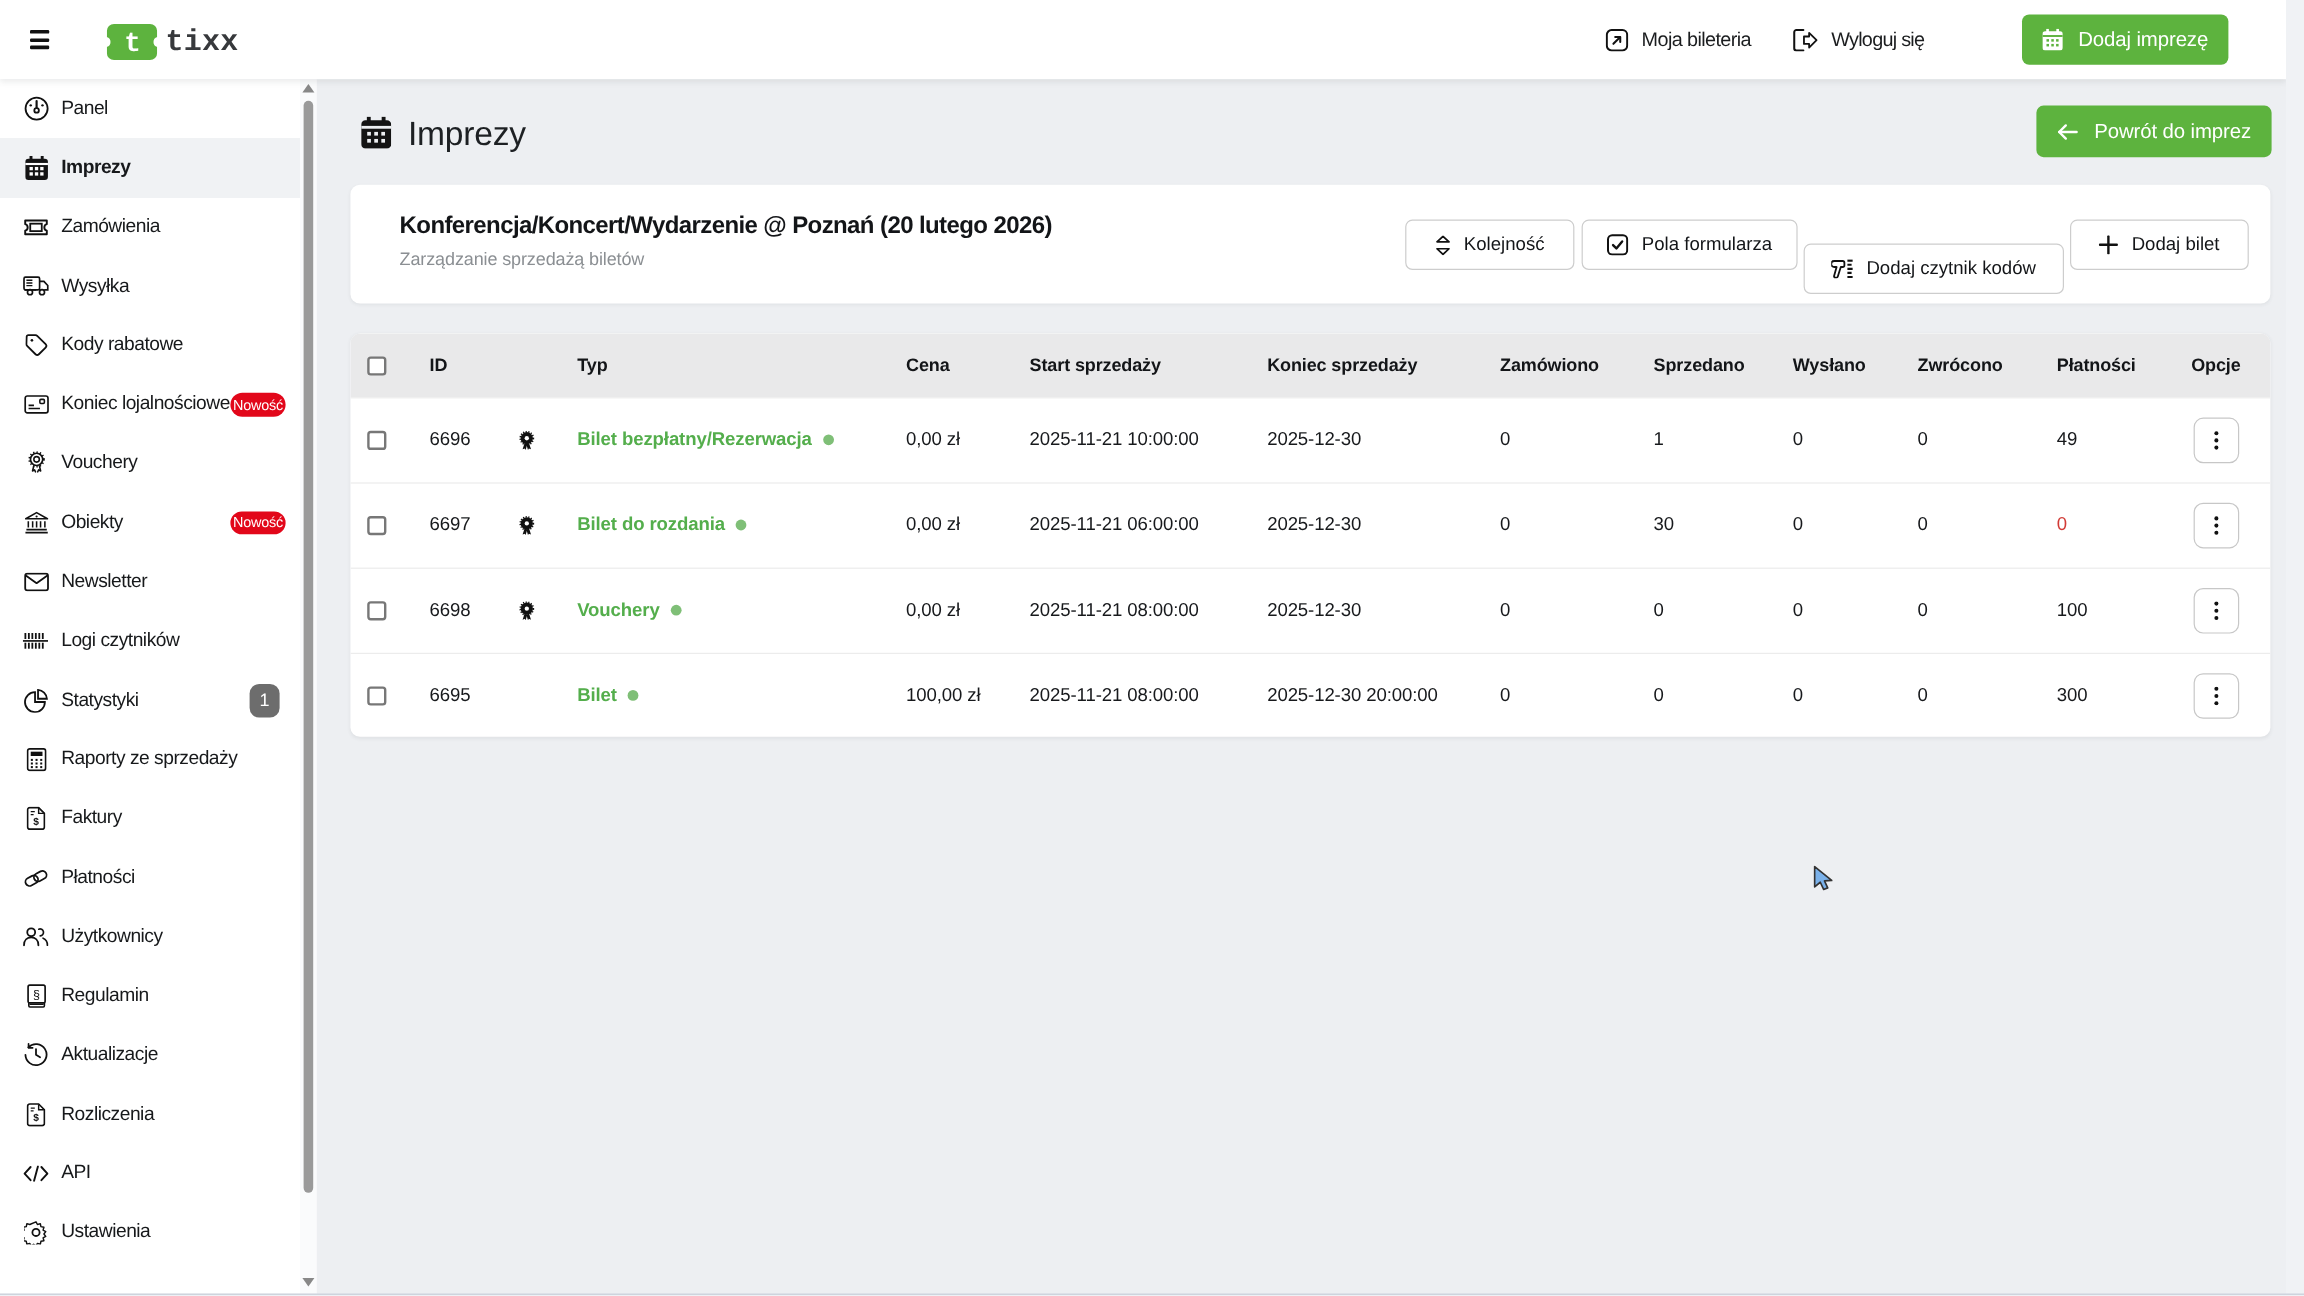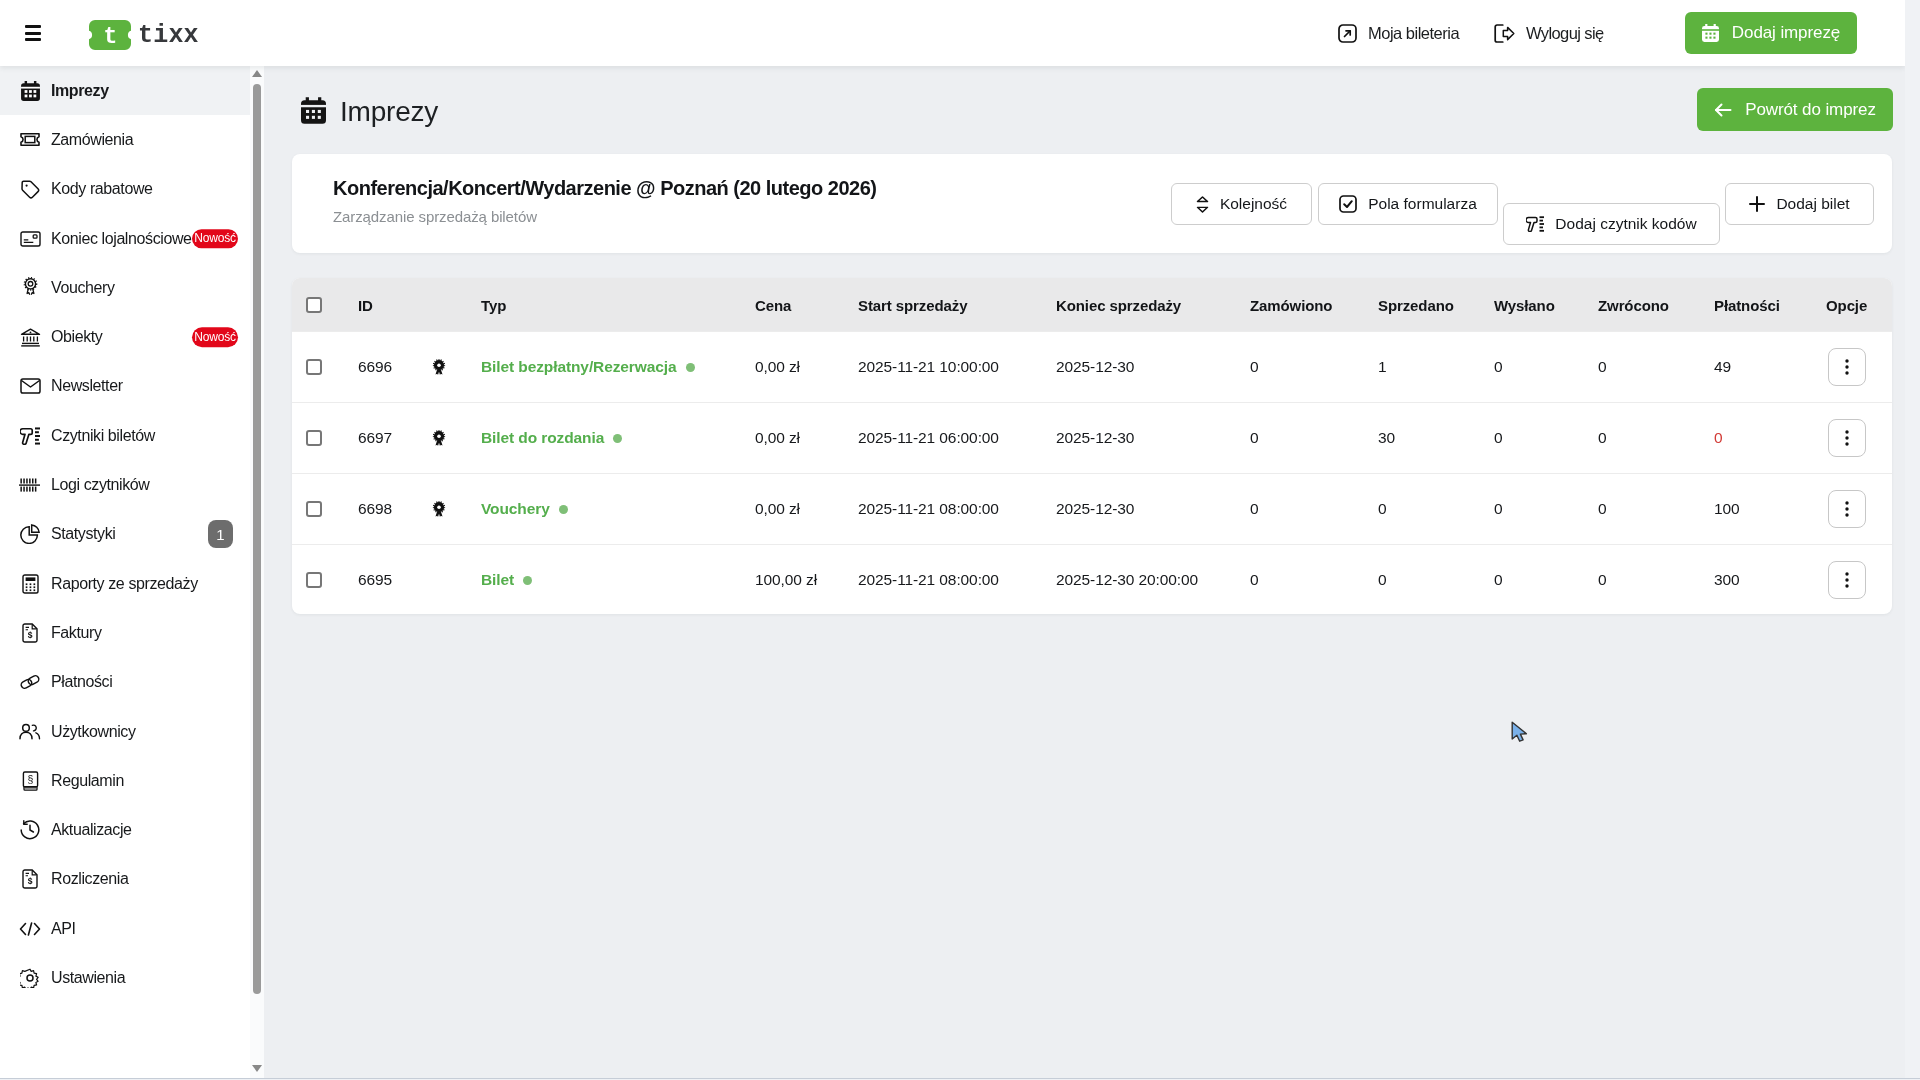--- a/index.html
+++ b/index.html
@@ -99,20 +99,32 @@
           <rect x="11.4" y="8.6" width="2.1" height="2.1"></rect>
         <rect x="3.4" y="12.6" width="2.1" height="2.1"></rect>
           <rect x="7.4" y="12.6" width="2.1" height="2.1"></rect>
           <rect x="11.4" y="12.6" width="2.1" height="2.1"></rect>
       </g>
     </svg>
     <span>Dodaj imprezę</span>
   </div>
 </div>
 <div class="sidebar">
+  <div class="sb-item">
+      <span class="sb-icon">
+        <svg class="ic" width="21" height="21" viewBox="0 0 21 21" fill="none" stroke="#111" stroke-width="1.5">
+          <circle cx="10.5" cy="10.5" r="9.2"></circle>
+          <path d="M10.5 4.2 V10" stroke-width="1.8" stroke-linecap="round"></path>
+          <circle cx="10.5" cy="12" r="1.9" stroke-width="1.5"></circle>
+          <circle cx="5.6" cy="7.8" r="1" fill="#111" stroke="none"></circle>
+          <circle cx="15.4" cy="7.8" r="1" fill="#111" stroke="none"></circle>
+        </svg>
+      </span>
+      <span class="sb-label">Panel</span>
+    </div>
   <div class="sb-item sel">
       <span class="sb-icon">
         <svg class="ic" width="19" height="20" viewBox="0 0 17 18">
           <path d="M3.2 0 h2.2 v2 h6.2 v-2 h2.2 v2 h0.8 a2.4 2.4 0 0 1 2.4 2.4 v11.2 a2.4 2.4 0 0 1 -2.4 2.4 h-12.2 a2.4 2.4 0 0 1 -2.4 -2.4 v-11.2 a2.4 2.4 0 0 1 2.4 -2.4 h0.8 Z" fill="#141414"></path>
           <rect x="0" y="5.2" width="17" height="1.6" fill="#fff"></rect>
           <g fill="#fff">
             <rect x="3.2" y="8.2" width="2.5" height="2.5"></rect>
             <rect x="7.2" y="8.2" width="2.5" height="2.5"></rect>
             <rect x="11.2" y="8.2" width="2.5" height="2.5"></rect>
             <rect x="3.2" y="12.2" width="2.5" height="2.5"></rect>
@@ -127,20 +139,33 @@
       <span class="sb-icon">
         <svg class="ic" width="22" height="15" viewBox="0 0 22 15" fill="none" stroke="#111" stroke-width="1.5">
           <path d="M2 1.8 h18 v3 a2.8 2.8 0 0 0 0 5.4 v3 h-18 v-3 a2.8 2.8 0 0 0 0 -5.4 Z" stroke-width="1.6" stroke-linejoin="round"></path>
           <rect x="6.2" y="4.4" width="9.6" height="6.2" stroke-width="1.5"></rect>
         </svg>
       </span>
       <span class="sb-label">Zamówienia</span>
     </div>
   <div class="sb-item">
       <span class="sb-icon">
+        <svg class="ic" width="22" height="17" viewBox="0 0 22 17" fill="none" stroke="#111" stroke-width="1.4">
+          <rect x="1" y="1" width="13" height="10.5" rx="1.2"></rect>
+<path d="M3 3.6 h5 M3 5.8 h5 M3 8 h5" stroke-width="1.2"></path>
+          <path d="M14 4.5 h3.6 l3.2 3.4 v3.6 h-3"></path>
+          <path d="M14 11.5 h0.6 M1.4 11.5 h2.2 M8.6 11.5 h2.6"></path>
+          <circle cx="6" cy="13.5" r="2.1"></circle>
+          <circle cx="16" cy="13.5" r="2.1"></circle>
+        </svg>
+      </span>
+      <span class="sb-label">Wysyłka</span>
+    </div>
+  <div class="sb-item">
+      <span class="sb-icon">
         <svg class="ic" width="19" height="19" viewBox="0 0 19 19" fill="none" stroke="#111" stroke-width="1.5">
           <path d="M1.2 2.6 a1.4 1.4 0 0 1 1.4 -1.4 h6 a2 2 0 0 1 1.4 0.6 l7 7 a2 2 0 0 1 0 2.8 l-5.6 5.6 a2 2 0 0 1 -2.8 0 l-7 -7 a2 2 0 0 1 -0.6 -1.4 Z" stroke-linejoin="round"></path>
           <circle cx="5.6" cy="5.6" r="1.1" fill="#111" stroke="none"></circle>
         </svg>
       </span>
       <span class="sb-label">Kody rabatowe</span>
     </div>
   <div class="sb-item">
       <span class="sb-icon">
         <svg class="ic" width="21" height="16" viewBox="0 0 21 16" fill="none" stroke="#111" stroke-width="1.4">
@@ -178,35 +203,20 @@
       <span class="badge-new">Nowość</span>
     </div>
   <div class="sb-item">
       <span class="sb-icon">
         <svg class="ic" width="21" height="16" viewBox="0 0 21 16" fill="none" stroke="#111" stroke-width="1.5">
           <rect x="1" y="1" width="19" height="14" rx="1.8"></rect>
           <path d="M1.5 2.5 L10.5 9 L19.5 2.5" stroke-linejoin="round"></path>
         </svg>
       </span>
       <span class="sb-label">Newsletter</span>
-    </div>
-  <div class="sb-item">
-      <span class="sb-icon">
-        <svg class="ic" width="20" height="18" viewBox="0 0 18 16" fill="none" stroke="#111" stroke-width="1.5">
-          <path d="M2.5 6.5 A2.5 2.5 0 0 1 2.5 1.5 H9.5 A1.5 1.5 0 0 1 11 3 V5 A1.5 1.5 0 0 1 9.5 6.5 L8 6.5 L5.5 14.5 A1.2 1.2 0 0 1 4.3 15.4 H3.6 A1.2 1.2 0 0 1 2.4 13.9 L4.5 6.5 Z" stroke-linejoin="round"></path>
-          <g stroke-width="1.8">
-            <path d="M13.5 1.2 H18"></path>
-            <path d="M13.5 4.6 H17"></path>
-            <path d="M13.5 8 H18"></path>
-            <path d="M13.5 11.4 H17"></path>
-            <path d="M13.5 14.8 H18"></path>
-          </g>
-        </svg>
-      </span>
-      <span class="sb-label">Czytniki biletów</span>
     </div>
   <div class="sb-item">
       <span class="sb-icon">
         <svg class="ic" width="22" height="14" viewBox="0 0 22 14" fill="#111">
           <rect x="1.4" y="0.5" width="1.5" height="5"></rect>
           <rect x="4.3" y="0.5" width="1.5" height="5"></rect>
           <rect x="7.2" y="0.5" width="1.5" height="5"></rect>
           <rect x="10.1" y="0.5" width="1.5" height="5"></rect>
           <rect x="13" y="0.5" width="1.5" height="5"></rect>
           <rect x="15.9" y="0.5" width="1.5" height="5"></rect>

